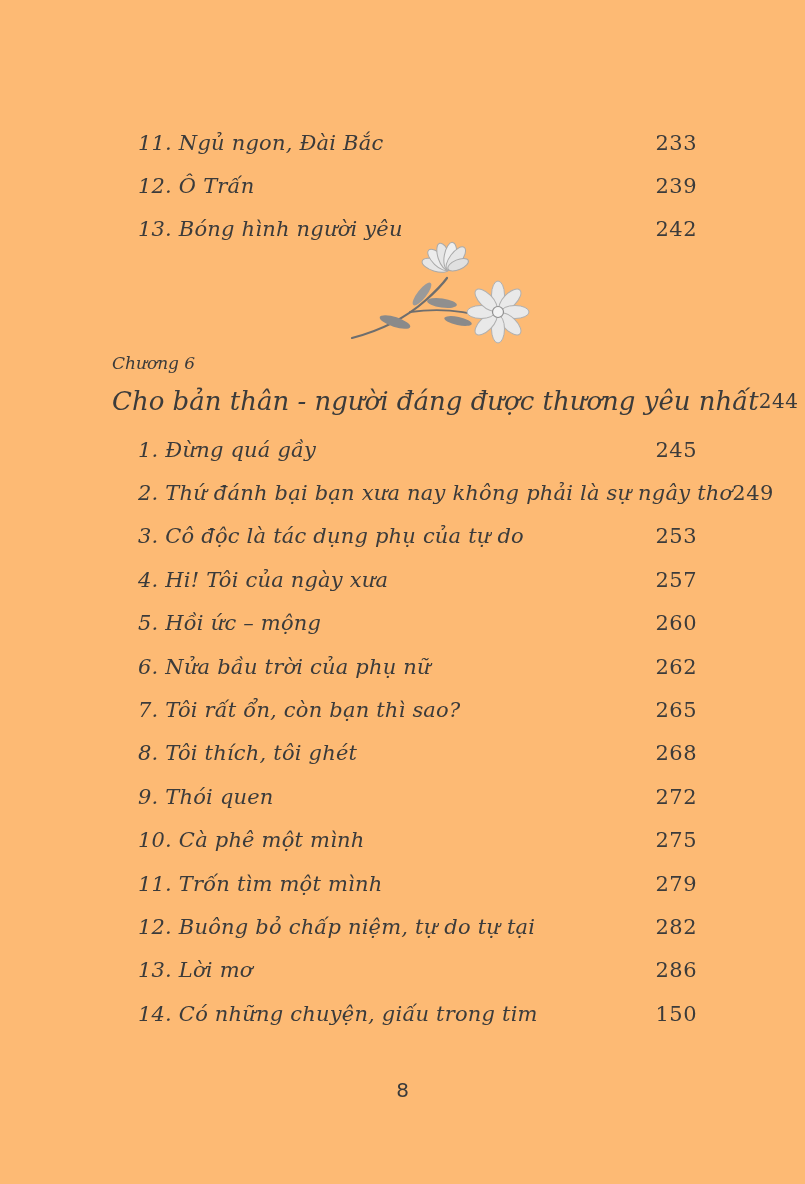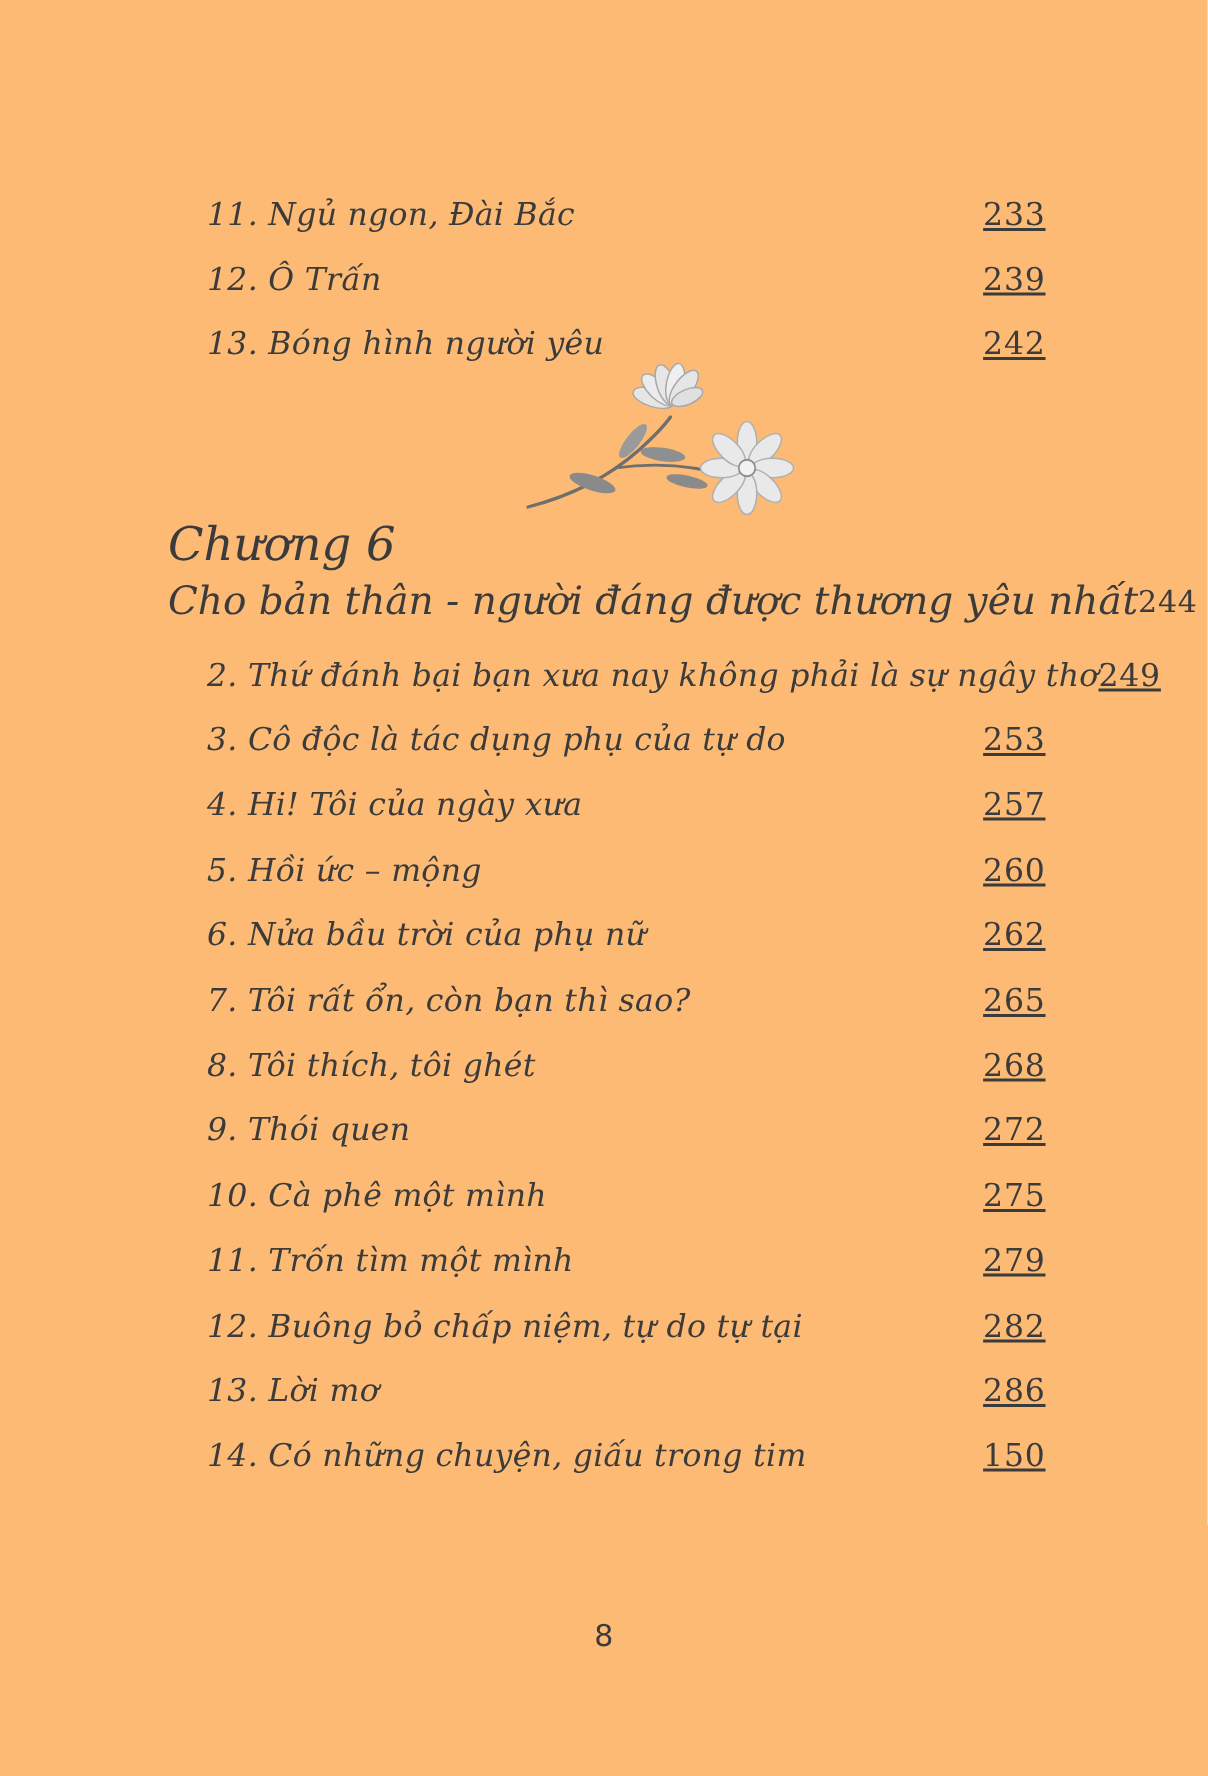--- a/index.html
+++ b/index.html
@@ -36,38 +36,37 @@
   .toc-label {
     font-style: italic;
     font-size: 21px;
     letter-spacing: 0.2px;
     white-space: nowrap;
   }
   .toc-page {
     font-style: normal;
     font-size: 21px;
     letter-spacing: 0.5px;
-    text-decoration: underline;
   }
   .flower {
     position: absolute;
     left: 338px;
     top: 238px;
     width: 214px;
     height: 106px;
   }
   .chapter-block {
     position: absolute;
     left: 112px;
     right: 108px;
     top: 344px;
   }
   .chapter-label {
     font-style: italic;
-    font-size: 31px;
+    font-size: 17px;
     height: 37px;
     display: flex;
     align-items: center;
   }
   .chapter-title-row {
     display: flex;
     justify-content: space-between;
     align-items: center;
     height: 40px;
   }
@@ -147,20 +146,24 @@
   <div class="chapter-block">
     <div class="chapter-label">Chương 6</div>
     <div class="chapter-title-row">
       <span class="chapter-title">Cho bản thân - người đáng được thương yêu nhất</span>
       <span class="chapter-page">244</span>
     </div>
   </div>
 
   <div class="toc-rows toc-main">
     <div class="toc-row">
+      <span class="toc-label">1. Đừng quá gầy</span>
+      <span class="toc-page">245</span>
+    </div>
+    <div class="toc-row">
       <span class="toc-label">2. Thứ đánh bại bạn xưa nay không phải là sự ngây thơ</span>
       <span class="toc-page">249</span>
     </div>
     <div class="toc-row">
       <span class="toc-label">3. Cô độc là tác dụng phụ của tự do</span>
       <span class="toc-page">253</span>
     </div>
     <div class="toc-row">
       <span class="toc-label">4. Hi! Tôi của ngày xưa</span>
       <span class="toc-page">257</span>

